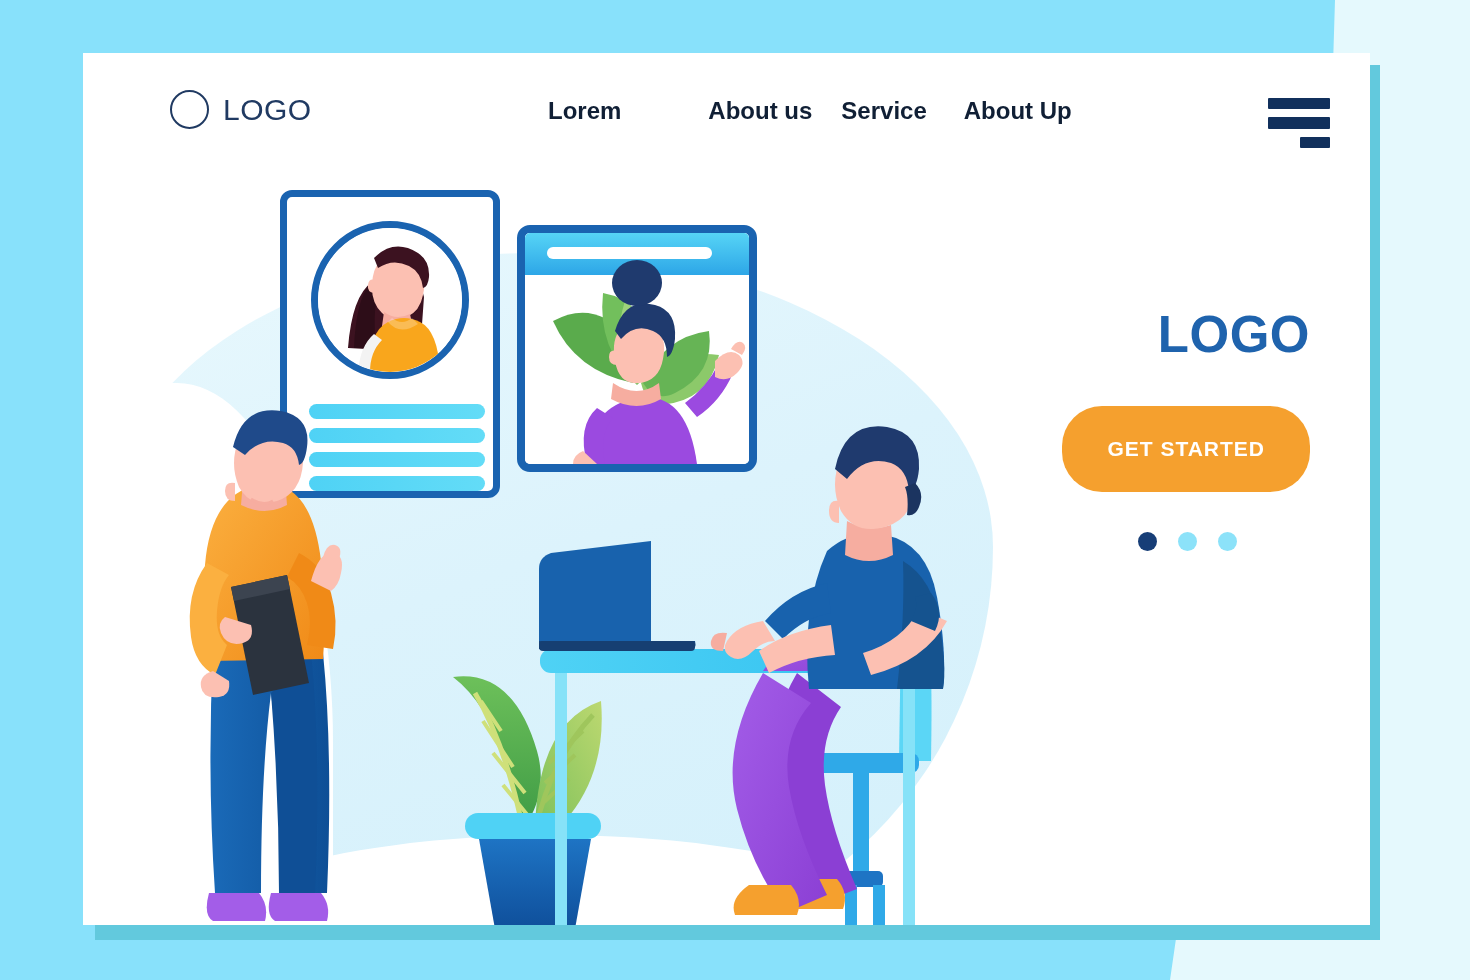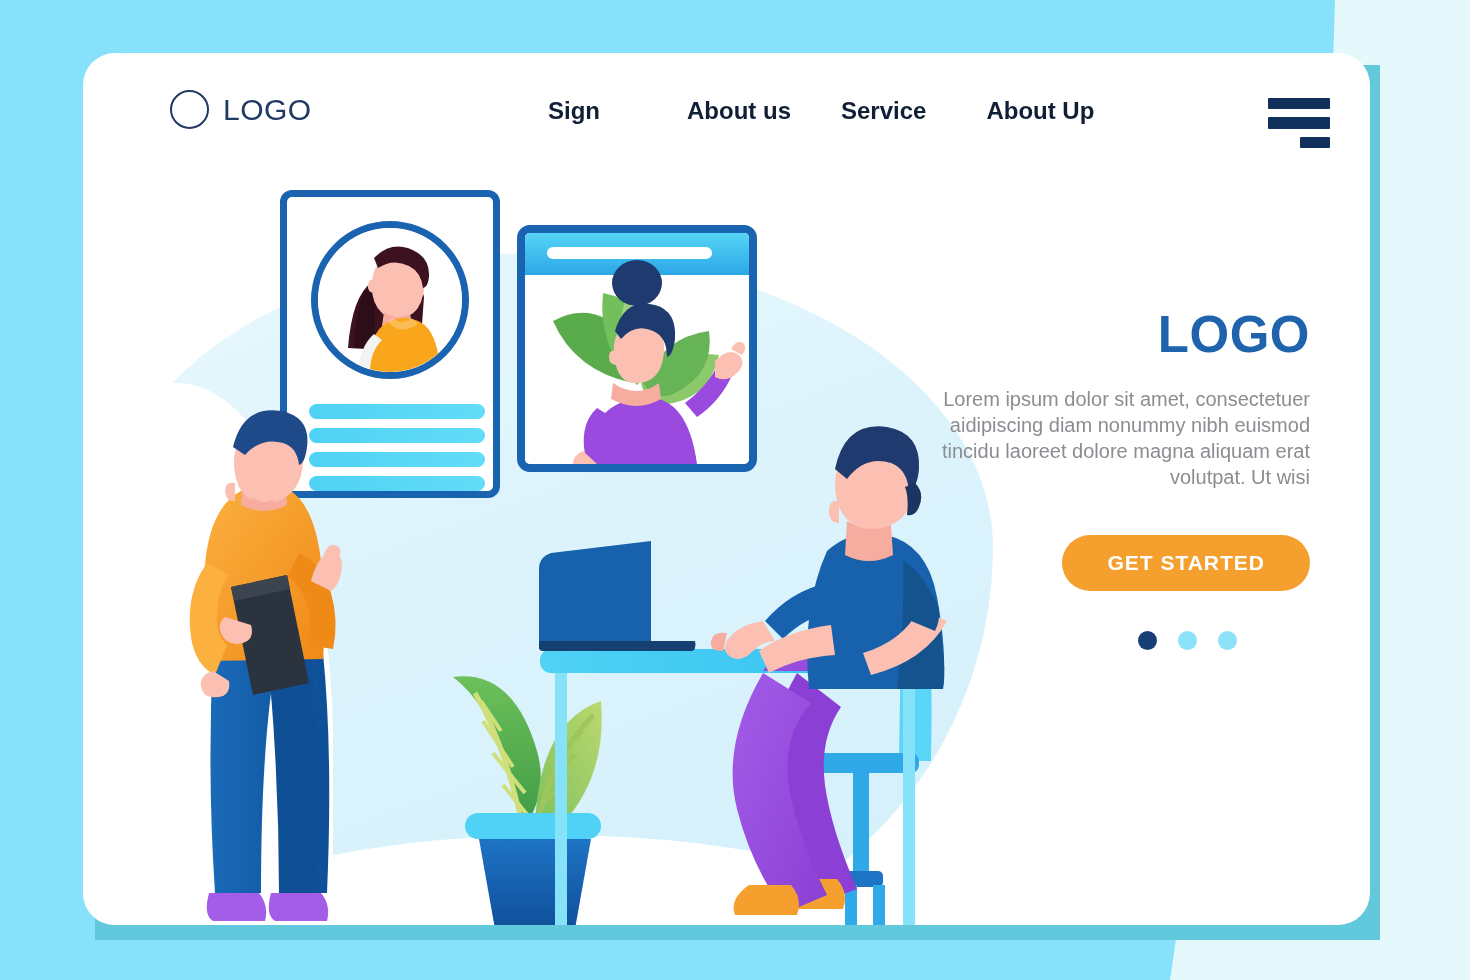--- a/index.html
+++ b/index.html
@@ -27,21 +27,20 @@
     width:1285px; height:875px;
     background:#62c9dd;
     z-index:1;
   }
   .card {
     position:absolute; left:83px; top:53px;
     width:1287px; height:872px;
     background:#ffffff;
     z-index:2;
     overflow:hidden;
-    border-radius:32px;
   }
 
   
   .inner-blob {
     position:absolute; left:30px; top:200px;
     width:880px; height:700px;
     background:linear-gradient(160deg,#e8f8fd 0%, #dcf3fc 45%, #d3f0fb 100%);
     border-radius:48% 52% 46% 54% / 38% 42% 58% 62%;
     z-index:1;
   }
@@ -79,22 +78,22 @@
   }
   .nav {
     position:absolute; left:465px; top:44px;
     display:flex; align-items:center;
   }
   .nav a {
     font-size:24px; font-weight:bold; color:#101f35;
     text-decoration:none; white-space:nowrap;
   }
   .nav a:nth-child(1){ margin-right:87px; }
-  .nav a:nth-child(2){ margin-right:50px; }
-  .nav a:nth-child(3){ margin-right:60px; }
+  .nav a:nth-child(2){ margin-right:29px; }
+  .nav a:nth-child(3){ margin-right:37px; }
   .hamburger {
     position:absolute; right:40px; top:45px;
     width:65px; height:50px; display:flex;
     flex-direction:column; align-items:flex-end; gap:8px;
     cursor:pointer;
   }
   .hamburger span {
     display:block; height:13px; background:#11305c; border-radius:1px;
   }
   .hamburger span:nth-child(1){ width:62px; }
@@ -111,21 +110,21 @@
     color:#1f63ad; letter-spacing:.5px;
   }
   .hero p {
     margin-top:25px;
     font-size:20px; line-height:26px; color:#8a8d91; font-weight:400;
   }
   .cta {
     display:inline-block; margin-top:45px;
     background:#f5a02e; color:#ffffff;
     font-size:21px; font-weight:bold; letter-spacing:1px;
-    padding:16px 45px; border:none; border-radius:40px; cursor:pointer;
+    padding:31px 45px; border:none; border-radius:40px; cursor:pointer;
   }
   .dots { margin-top:40px; display:flex; gap:21px; justify-content:flex-end; padding-right:73px;}
   .dot { width:19px; height:19px; border-radius:50%; background:#8ce2f9; cursor:pointer; }
   .dot.active { background:#173e77; }
 
   
   .illus { position:absolute; inset:0; z-index:15; }
 
   
   .profile-card {
@@ -171,21 +170,21 @@
   <div class="inner-blob3"></div>
 
   <div class="header">
 
     <div class="logo-wrap">
       <div class="logo-circle"></div>
       <div class="logo-text">LOGO</div>
     </div>
 
     <nav class="nav">
-      <a href="#">Sign</a>
+      <a href="#">Lorem</a>
       <a href="#">About us</a>
       <a href="#">Service</a>
       <a href="#">About Up</a>
     </nav>
 
     <div class="hamburger">
       <span></span>
       <span></span>
       <span></span>
     </div>
@@ -378,21 +377,20 @@
       </g>
 
     </svg>
 
   </div>
 
   <div class="hero">
     <h1>
       <span>LOGO</span><br>
     </h1>
-    <p>Lorem ipsum dolor sit amet, consectetuer aidipiscing diam nonummy nibh euismod tincidu laoreet dolore magna aliquam erat volutpat. Ut wisi</p>
     <button class="cta">GET STARTED</button>
     <div class="dots">
       <span class="dot active"></span>
       <span class="dot"></span>
       <span class="dot"></span>
     </div>
   </div>
 
 </div>
 

